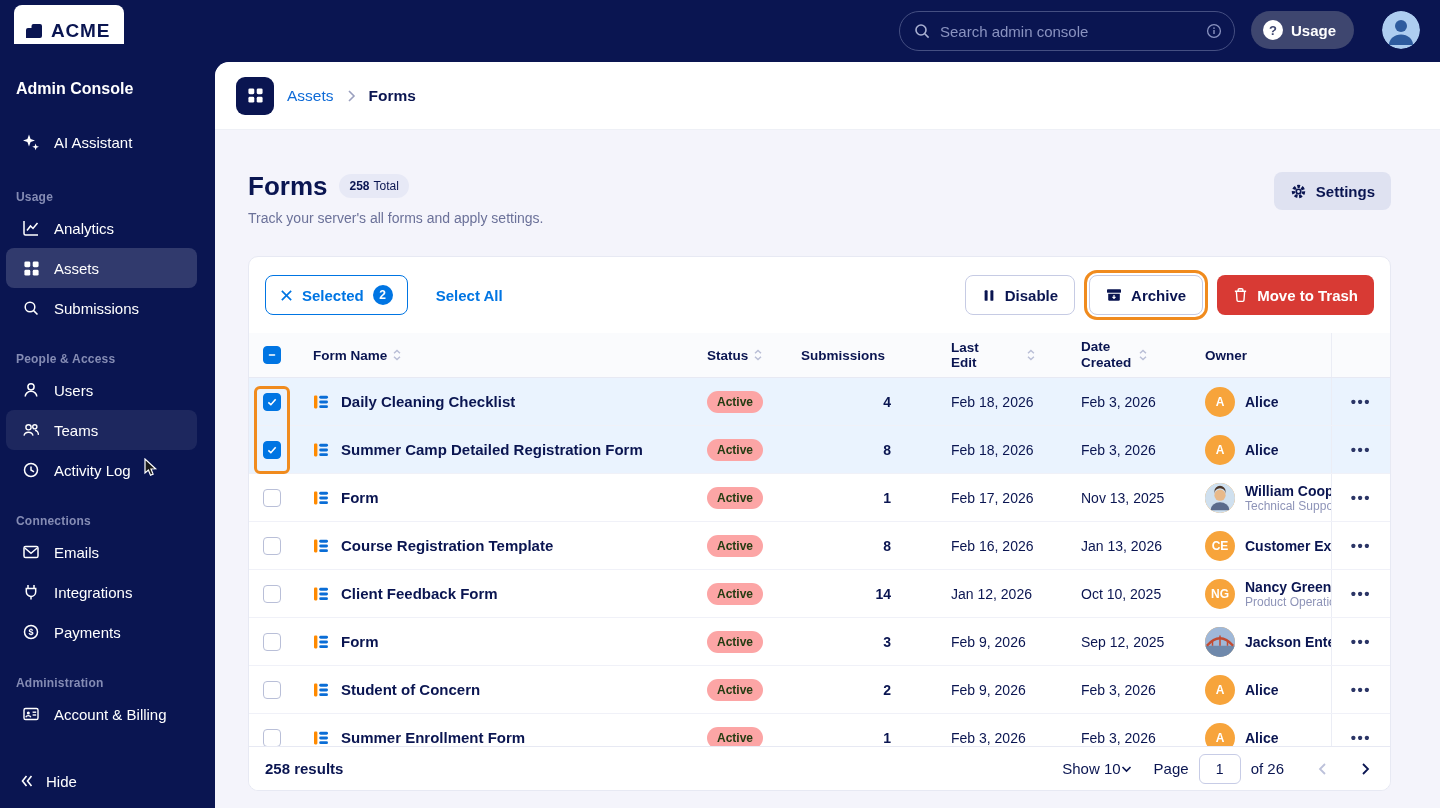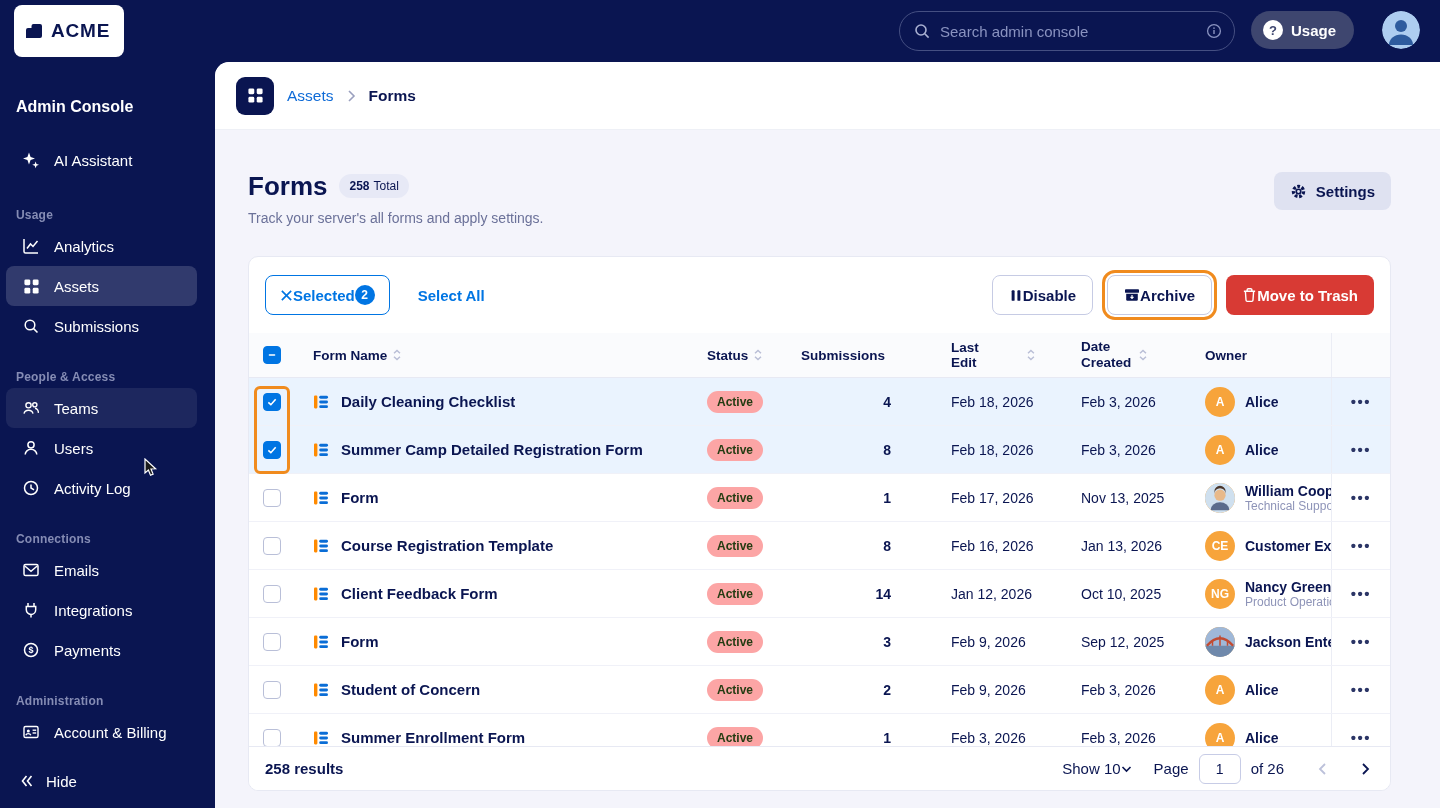--- a/index.html
+++ b/index.html
@@ -15,21 +15,21 @@
   .search-wrap { position:relative; width:336px; height:40px; margin-right:16px; }
   .search-input { width:100%; height:100%; background:transparent; border:1px solid #454f82; border-radius:20px; color:#d7dbef; font-size:15px; padding:0 38px 0 40px; outline:none; font-family:inherit; }
   .search-input::placeholder { color:#8a93c0; }
   .search-ic { position:absolute; left:14px; top:11px; }
   .info-ic { position:absolute; right:13px; top:12px; }
   .btn-help { height:38px; border:none; border-radius:19px; background:#3e466f; color:#fff; font-size:15px; font-weight:700; display:flex; align-items:center; gap:8px; padding:0 18px 0 12px; cursor:pointer; font-family:inherit; margin-right:28px; }
   .help-q { width:20px; height:20px; border-radius:50%; background:#fff; color:#3e466f; font-size:13px; font-weight:800; display:flex; align-items:center; justify-content:center; }
   .top-avatar { width:38px; height:38px; border-radius:50%; overflow:hidden; cursor:pointer; }
 
   
-  .sidebar { position:absolute; top:62px; left:0; width:203px; bottom:0; background:#0a1551; color:#fff; }
+  .sidebar { position:absolute; top:44px; left:0; width:203px; bottom:0; background:#0a1551; color:#fff; }
   .sb-title { margin:36px 16px 0; font-size:16px; font-weight:700; }
   .sb-item { height:40px; display:flex; align-items:center; gap:14px; padding:0 16px; font-size:15px; cursor:pointer; border-radius:8px; margin:0 6px; }
   .sb-item.first { margin-top:24px; }
   .sb-item.active { background:rgba(255,255,255,.16); }
   .sb-item.hovered { background:rgba(255,255,255,.08); }
   .sb-sec { margin:24px 16px 4px; font-size:12px; font-weight:700; color:#858cb4; letter-spacing:.2px; }
   .sb-sec.tight { margin-top:28px; }
   .sb-ic { width:18px; height:18px; display:flex; align-items:center; justify-content:center; }
   .sb-hide { position:absolute; bottom:12px; left:10px; display:flex; align-items:center; gap:10px; padding:6px 8px; font-size:15px; cursor:pointer; }
 
@@ -44,21 +44,21 @@
   .title-row { display:flex; align-items:center; gap:12px; height:32px; }
   .title-row h1 { font-size:26px; font-weight:800; color:#0a1551; }
   .total-badge { background:#e7e9f6; border-radius:12px; height:24px; display:flex; align-items:center; gap:4px; padding:0 10px; font-size:12px; color:#0a1551; }
   .total-badge b { font-weight:800; }
   .subtitle { margin-top:8px; font-size:14px; color:#6b7199; height:18px; }
   .btn-settings { margin-left:auto; margin-top:2px; height:38px; border:none; border-radius:8px; background:#dfe2f1; color:#0a1551; font-size:15px; font-weight:700; display:flex; align-items:center; gap:9px; padding:0 16px; cursor:pointer; font-family:inherit; }
 
   
   .card { position:relative; margin:28px 0 0 33px; width:1143px; height:535px; background:#fff; border:1px solid #e7e9f3; border-radius:10px; overflow:hidden; }
   .toolbar { height:76px; display:flex; align-items:center; padding:0 16px; }
-  .btn { height:40px; border-radius:8px; font-size:15px; font-weight:700; font-family:inherit; display:flex; align-items:center; cursor:pointer; }
+  .btn { height:40px; border-radius:8px; font-size:15px; font-weight:700; font-family:inherit; display:flex; align-items:center; gap:9px; cursor:pointer; }
   .btn-selected { border:1px solid #0075e3; background:#fff; color:#0075e3; padding:0 14px; }
   .sel-count { width:20px; height:20px; border-radius:50%; background:#0075e3; color:#fff; font-size:12px; font-weight:700; display:flex; align-items:center; justify-content:center; }
   .link-selectall { margin-left:28px; color:#0075e3; font-size:15px; font-weight:700; cursor:pointer; }
   .toolbar-right { margin-left:auto; display:flex; align-items:center; gap:14px; }
   .btn-outline { border:1px solid #c6cbe4; background:#fff; color:#0a1551; padding:0 16px; }
   .btn-archive { outline:3px solid #f08b1e; outline-offset:2px;align-items:center; }
   .btn-danger { border:none; background:#d83a34; color:#fff; padding:0 16px; }
 
   .tgrid { display:grid; grid-template-columns:46px minmax(0,1fr) 108px 96px 136px 126px 170px 59px; align-items:center; }
   .thead { height:45px; background:#fafbfd; border-bottom:1px solid #e7e9f3; font-size:13.5px; font-weight:700; color:#0a1551; }
@@ -185,39 +185,39 @@
     <span class="sb-ic">
       <svg width="18" height="18" viewBox="0 0 18 18" fill="none" stroke="#fff" stroke-width="1.5">
           <circle cx="8" cy="8" r="4.8"></circle>
           <line x1="11.6" y1="11.6" x2="15.5" y2="15.5"></line>
         </svg>
     </span>
     <span>Submissions</span>
   </div>
 
   <div class="sb-sec">People &amp; Access</div>
+  <div class="sb-item">
+    <span class="sb-ic">
+      <svg width="18" height="18" viewBox="0 0 18 18" fill="none" stroke="#fff" stroke-width="1.5">
+          <circle cx="9" cy="5.8" r="3.1"></circle>
+          <path d="M3.2 15.5 a5.8 5.2 0 0 1 11.6 0"></path>
+        </svg>
+    </span>
+    <span>Users</span>
+  </div>
   <div class="sb-item hovered">
     <span class="sb-ic">
       <svg width="18" height="18" viewBox="0 0 18 18" fill="none" stroke="#fff" stroke-width="1.4">
           <circle cx="6.5" cy="6.3" r="2.6"></circle>
           <path d="M2 14.6 a4.6 4.2 0 0 1 9 0"></path>
           <circle cx="12.8" cy="5.8" r="2.1"></circle>
           <path d="M13 9.3 a3.9 3.9 0 0 1 3.3 4.5"></path>
         </svg>
     </span>
     <span>Teams</span>
-  </div>
-  <div class="sb-item">
-    <span class="sb-ic">
-      <svg width="18" height="18" viewBox="0 0 18 18" fill="none" stroke="#fff" stroke-width="1.5">
-          <circle cx="9" cy="5.8" r="3.1"></circle>
-          <path d="M3.2 15.5 a5.8 5.2 0 0 1 11.6 0"></path>
-        </svg>
-    </span>
-    <span>Users</span>
   </div>
   <div class="sb-item">
     <span class="sb-ic">
       <svg width="18" height="18" viewBox="0 0 18 18" fill="none" stroke="#fff" stroke-width="1.5">
           <circle cx="9" cy="9" r="6.5"></circle>
           <polyline points="9,5.5 9,9 12,10.8"></polyline>
         </svg>
     </span>
     <span>Activity Log</span>
   </div>

